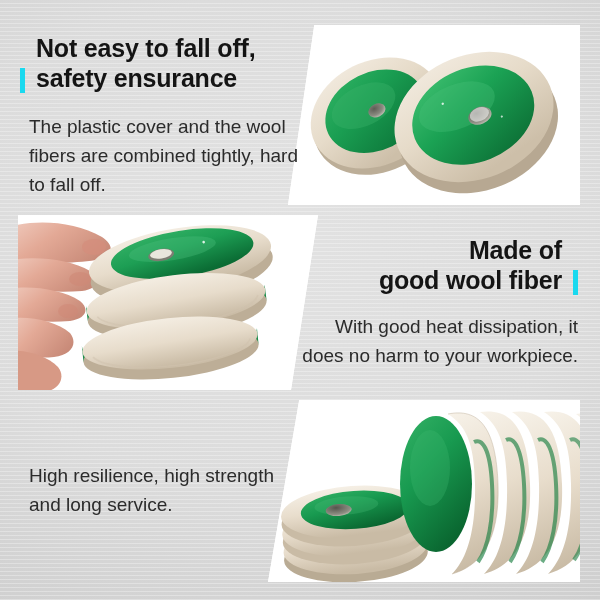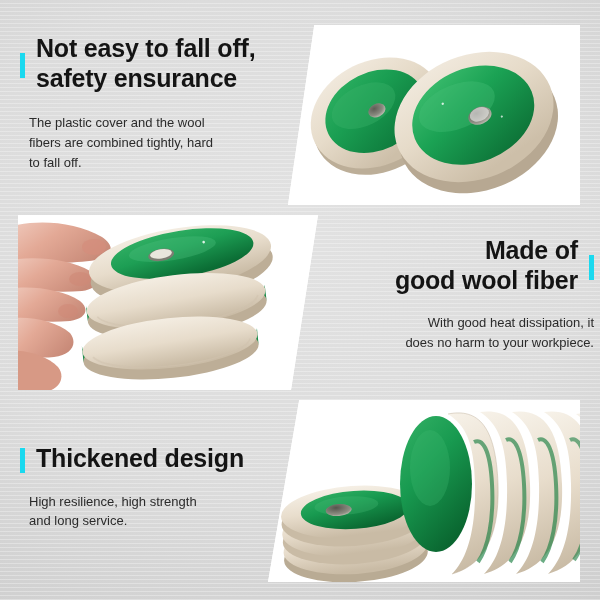--- a/index.html
+++ b/index.html
@@ -36,41 +36,41 @@
   .panel-br{
     left:268px;top:400px;width:312px;height:182px;
     clip-path:polygon(10% 0%, 100% 0%, 100% 100%, 0% 100%);
   }
 
   .photo{position:absolute;inset:0;}
 
   
   .txtblock{position:absolute;}
   .headline{
-    display:flex;align-items:center;gap:11px;
+    display:flex;align-items:flex-end;gap:11px;
     font-size:25px;font-weight:bold;color:#141414;
     line-height:1.18;letter-spacing:-0.2px;
     white-space:pre-line;
   }
   .headline.right{flex-direction:row-reverse;text-align:right;justify-content:flex-start;}
   .accent{
     display:block;flex:0 0 auto;
     width:5px;height:25px;margin-top:3px;
     background:#1ad9ef;
   }
   .body{
-    font-size:13px;color:#2b2b2b;line-height:1.52;
+    font-size:19px;color:#2b2b2b;line-height:1.52;
     white-space:pre-line;font-weight:400;
   }
   .body.right{text-align:right;}
 
   .t1{left:20px;top:34px;width:300px;}
   .t1 .body{margin-top:20px;margin-left:9px;}
 
-  .t2{right:6px;top:236px;width:320px;}
+  .t2{right:22px;top:236px;width:320px;}
   .t2 .body{margin-top:18px;margin-left:42px;}
 
   .t3{left:20px;top:444px;width:300px;}
   .t3 .body{margin-top:18px;margin-left:9px;}
 
   
   svg{display:block;width:100%;height:100%;}
 </style>
 </head>
 <body>
@@ -273,21 +273,17 @@
     <div class="headline right">
       <span class="accent"></span>
       <span>Made of
 good wool fiber</span>
     </div>
     <div class="body right">With good heat dissipation, it
 does no harm to your workpiece.</div>
   </div>
 
   <div class="txtblock t3">
-    <div class="headline">
-      <span class="accent"></span>
-      <span>Thickened design</span>
-    </div>
     <div class="body">High resilience, high strength
 and long service.</div>
   </div>
 
 </div>
 
 </body></html>

